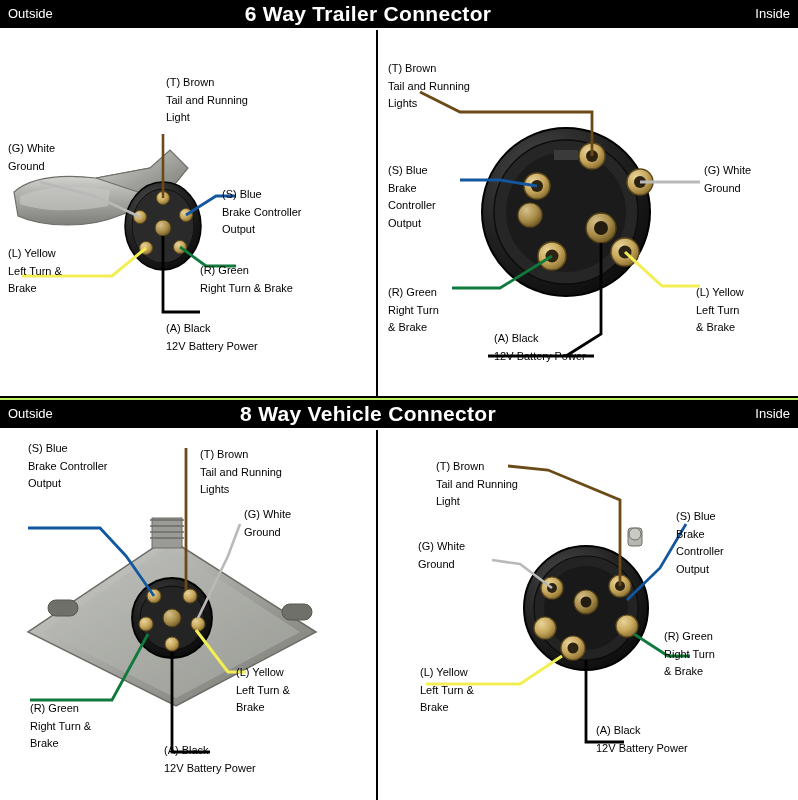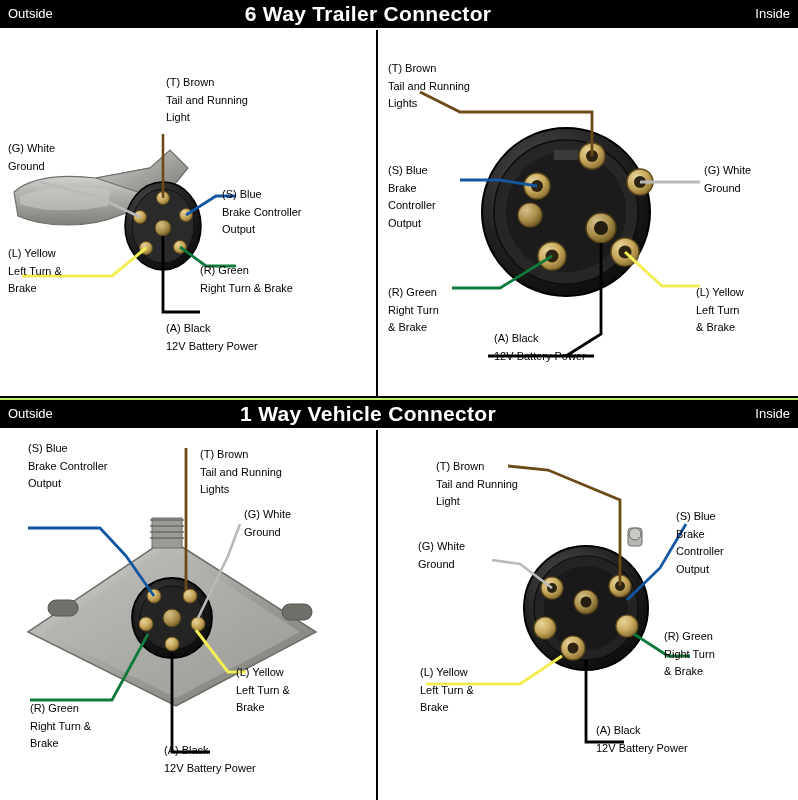--- a/index.html
+++ b/index.html
@@ -104,21 +104,21 @@
     <div class="title-bar">
       <span class="bar-left">Outside</span>
       <span class="bar-title">6 Way Trailer  Connector</span>
       <span class="bar-right">Inside</span>
     </div>
   </div>
 
   <div class="panel" id="panel-vehicle">
     <div class="title-bar">
       <span class="bar-left">Outside</span>
-      <span class="bar-title">1 Way Vehicle Connector</span>
+      <span class="bar-title">8 Way Vehicle Connector</span>
       <span class="bar-right">Inside</span>
     </div>
   </div>
 
   <div class="divider" id="divider-mid"></div>
   <div class="vrule" id="vrule-top"></div>
   <div class="vrule" id="vrule-bottom"></div>
 
   <svg class="overlay" viewBox="0 0 798 800">
     <defs>

